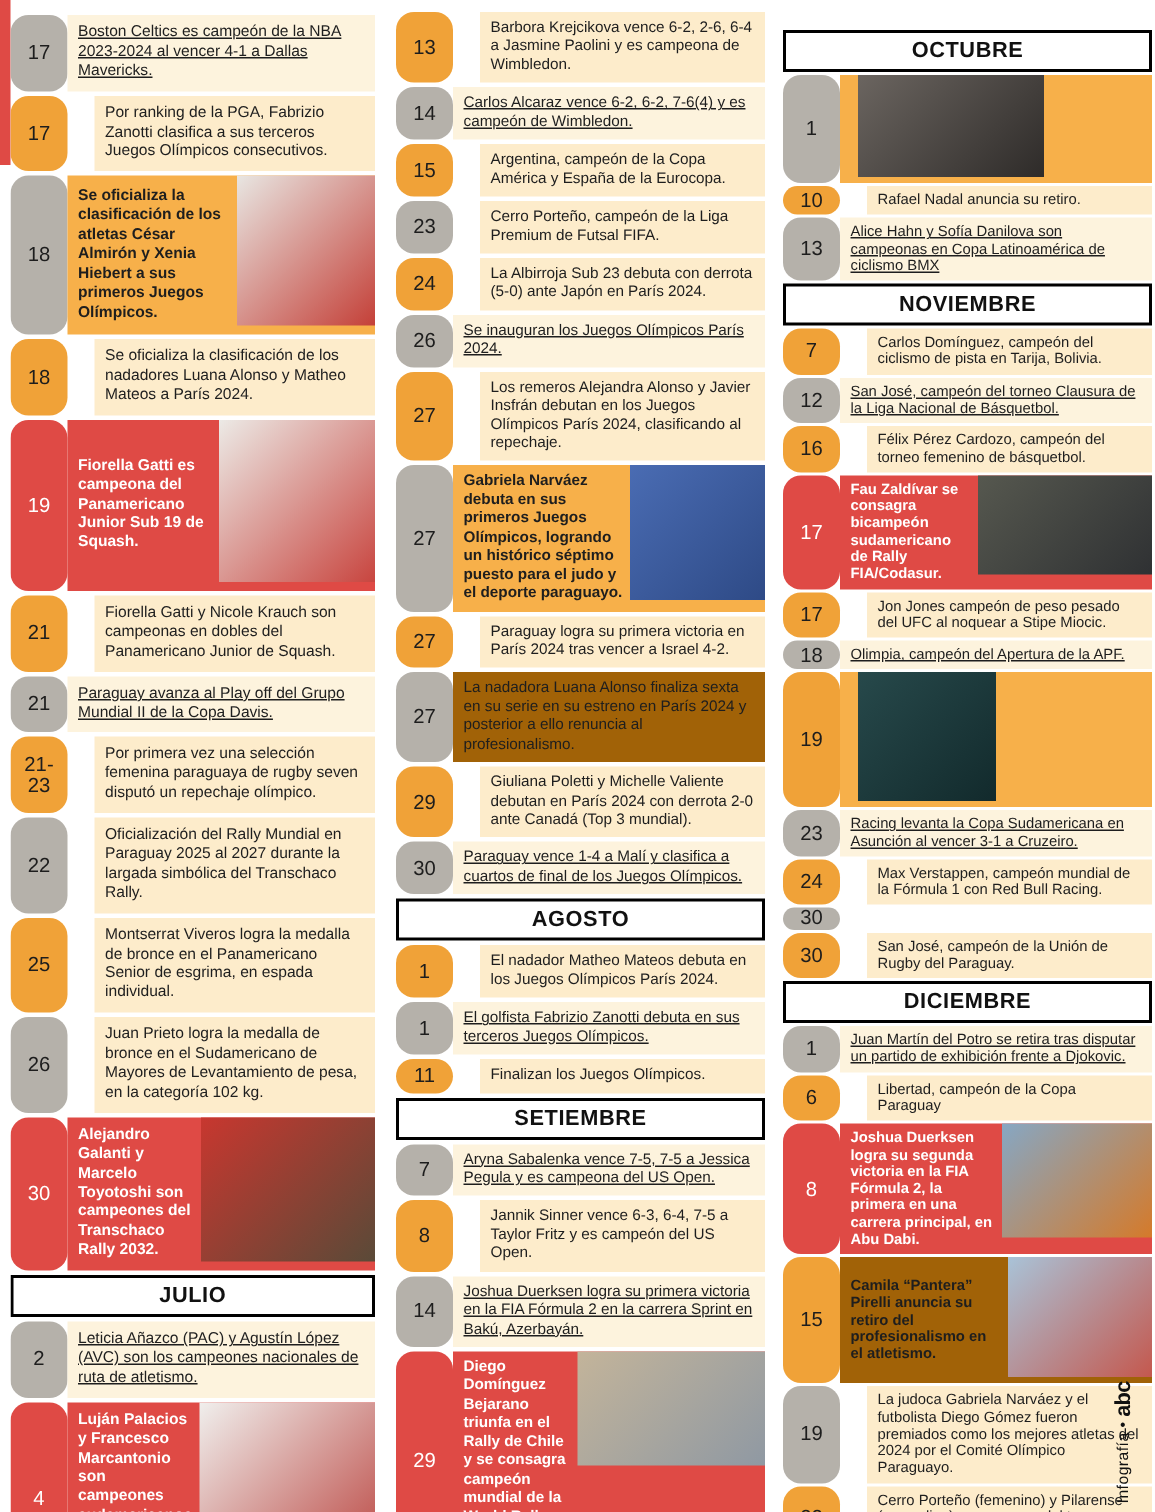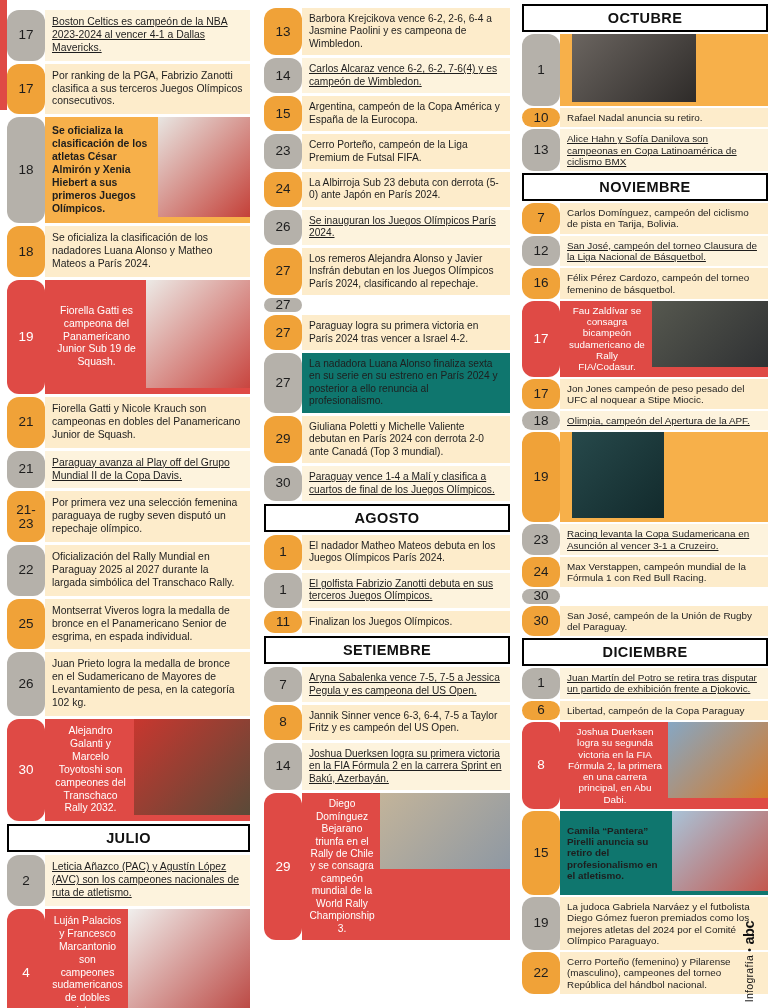--- a/index.html
+++ b/index.html
@@ -3,36 +3,36 @@
 <meta charset="utf-8">
 <style>
   html,body{margin:0;padding:0;}
   body{width:770px;height:1008px;position:relative;background:#fff;
        font-family:"Liberation Sans",sans-serif;overflow:hidden;color:#1e1e1e;}
   .edge-bar{position:absolute;left:0;top:0;width:7px;height:110px;background:#df4a45;}
   .col{position:absolute;top:0;height:1008px;display:flex;flex-direction:column;
        box-sizing:border-box;overflow:hidden;}
   #col0{left:7px;width:243px;--fs:10.4px;--lh:1.24;--pad:6px;gap:3px;padding-top:10px;}
   #col1{left:264px;width:246px;--fs:10.2px;--lh:1.22;--pad:5px;gap:3px;padding-top:8px;}
-  #col2{left:522px;width:246px;--fs:9.9px;--lh:1.14;--pad:4px;gap:2px;padding-top:4px;}
+  #col2{left:522px;width:246px;--fs:9.9px;--lh:1.14;--pad:4px;gap:2px;padding-top:20px;}
   .row{display:flex;flex:0 0 auto;}
   .date{flex:0 0 38px;display:flex;align-items:center;justify-content:center;
         font-weight:400;font-size:13.5px;line-height:1.05;text-align:center;
         padding:0 4px;box-sizing:border-box;color:#1d1d1d;border-radius:12px;}
   .date.gray{background:#b5b1aa;}
   .date.orange,.date.top{background:#f0a238;}
   .date.red{background:#df4a45;color:#fff;}
   .content{flex:1;display:flex;padding:var(--pad) 7px;font-size:var(--fs);
            line-height:var(--lh);box-sizing:border-box;}
   .txt{flex:1;align-self:center;}
-  .v-a{background:#fdeccb;}
+  .v-a{background:#fdeccb;margin-left:18px;}
   .v-b{background:#fdf3dd;text-decoration:underline;}
   .v-top{background:#f7b04a;font-weight:700;}
-  .v-champ{background:#df4a45;color:#fff;font-weight:400;text-align:center;}
-  .v-retire{background:#0f766e;}
+  .v-champ{background:#df4a45;color:#fff;font-weight:700;}
+  .v-retire{background:#a16207;}
   .tb{font-weight:700;}
   .photo{flex:0 0 auto;align-self:flex-start;
          margin:calc(-1 * var(--pad)) -7px 0 5px;}
   .month-header{border:2px solid #000;background:#fff;font-weight:700;font-size:14.5px;
         text-align:center;padding:4px 0;letter-spacing:.4px;color:#111;flex:0 0 auto;}
   .side-credit{position:absolute;left:741px;bottom:6px;writing-mode:vertical-rl;
         transform:rotate(180deg);font-size:10.5px;color:#111;letter-spacing:.3px;}
   .abc-logo{font-weight:900;font-size:14.5px;letter-spacing:-.5px;}
 </style>
 </head>
@@ -168,20 +168,24 @@
       </div>
     </div>
     <div class="row">
       <div class="date orange">27</div>
       <div class="content v-a">
         <span class="txt">Los remeros Alejandra Alonso y Javier Insfrán debutan en los Juegos Olímpicos París 2024, clasificando al repechaje.</span>
       </div>
     </div>
     <div class="row">
       <div class="date gray">27</div>
+      <div class="content v-top">
+        <span class="txt">Gabriela Narváez debuta en sus primeros Juegos Olímpicos, logrando un histórico séptimo puesto para el judo y el deporte paraguayo.</span>
+        <div class="photo" style="width: 90px; height: 90px; background: linear-gradient(135deg, rgb(74, 108, 179), rgb(46, 74, 134));"></div>
+      </div>
     </div>
     <div class="row">
       <div class="date orange">27</div>
       <div class="content v-a">
         <span class="txt">Paraguay logra su primera victoria en París 2024 tras vencer a Israel 4-2.</span>
       </div>
     </div>
     <div class="row">
       <div class="date gray">27</div>
       <div class="content v-retire">

